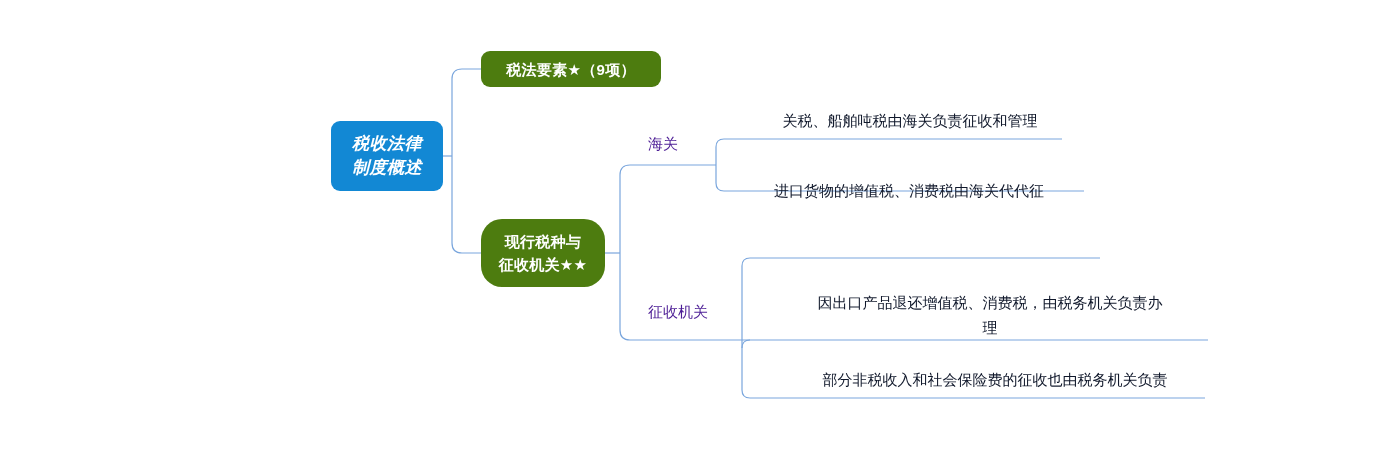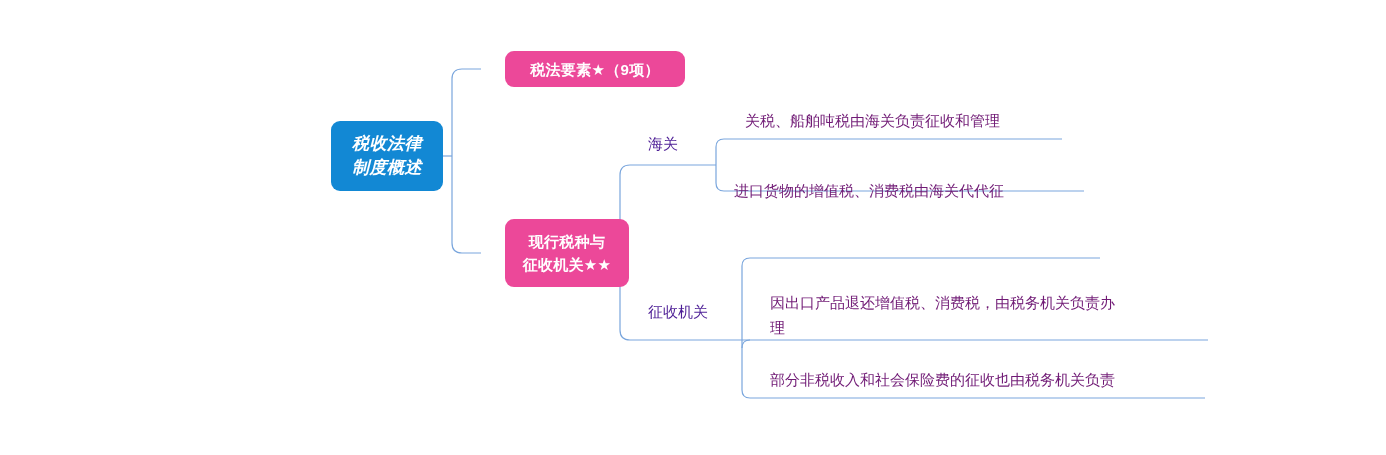--- a/index.html
+++ b/index.html
@@ -47,28 +47,27 @@
     border-radius: 9px;
     color: #ffffff;
     font-weight: bold;
     font-size: 17px;
     line-height: 24px;
     letter-spacing: 0.5px;
     font-style: italic;
   }
   
   .node-l2 {
-    background: #ec4899;
+    background: #4d7c0f;
     border-radius: 9px;
     color: #ffffff;
     font-weight: bold;
     font-size: 15px;
     line-height: 23px;
     letter-spacing: 0.3px;
-    margin-left: 24px;
   }
   .node-l2-a {
     left: 481px;
     top: 51px;
     width: 180px;
     height: 36px;
   }
   .node-l2-b {
     left: 481px;
     top: 219px;
@@ -89,25 +88,25 @@
     height: 24px;
   }
   .node-l3-tax {
     left: 648px;
     top: 300px;
     height: 24px;
   }
   
   .leaf {
     position: absolute;
-    color: #701a75;
+    color: #0f172a;
     font-size: 15px;
     line-height: 25px;
     white-space: pre-line;
-    text-align: left;
+    text-align: center;
   }
   .leaf-1 { left: 745px; top: 108px; width: 330px; }
   .leaf-2 { left: 734px; top: 178px; width: 350px; }
   .leaf-3 { left: 770px; top: 215px; width: 330px; }
   .leaf-4 { left: 770px; top: 290px; width: 440px; }
   .leaf-5 { left: 770px; top: 367px; width: 450px; }
 </style>
 </head>
 <body>
 
@@ -132,21 +131,21 @@
       <path d="M742,340 L742,390 Q742,398 750,398 L1205,398"></path>
       <path d="M750,340 Q742,340 742,348"></path>
     </g>
   </svg>
 
   <div class="node node-root" style="white-space: pre-line;">税收法律
 制度概述</div>
 
   <div class="node node-l2 node-l2-a" style="white-space: pre-line;">税法要素★（9项）</div>
 
-  <div class="node node-l2 node-l2-b" style="white-space: pre-line;">现行税种与
+  <div class="node node-l2 node-l2-b" style="white-space: pre-line; border-radius: 21px;">现行税种与
 征收机关★★</div>
 
   <div class="node node-l3 node-l3-customs">海关</div>
 
   <div class="node node-l3 node-l3-tax">征收机关</div>
 
   <div class="leaf leaf-1">关税、船舶吨税由海关负责征收和管理</div>
 
   <div class="leaf leaf-2">进口货物的增值税、消费税由海关代代征</div>
 

